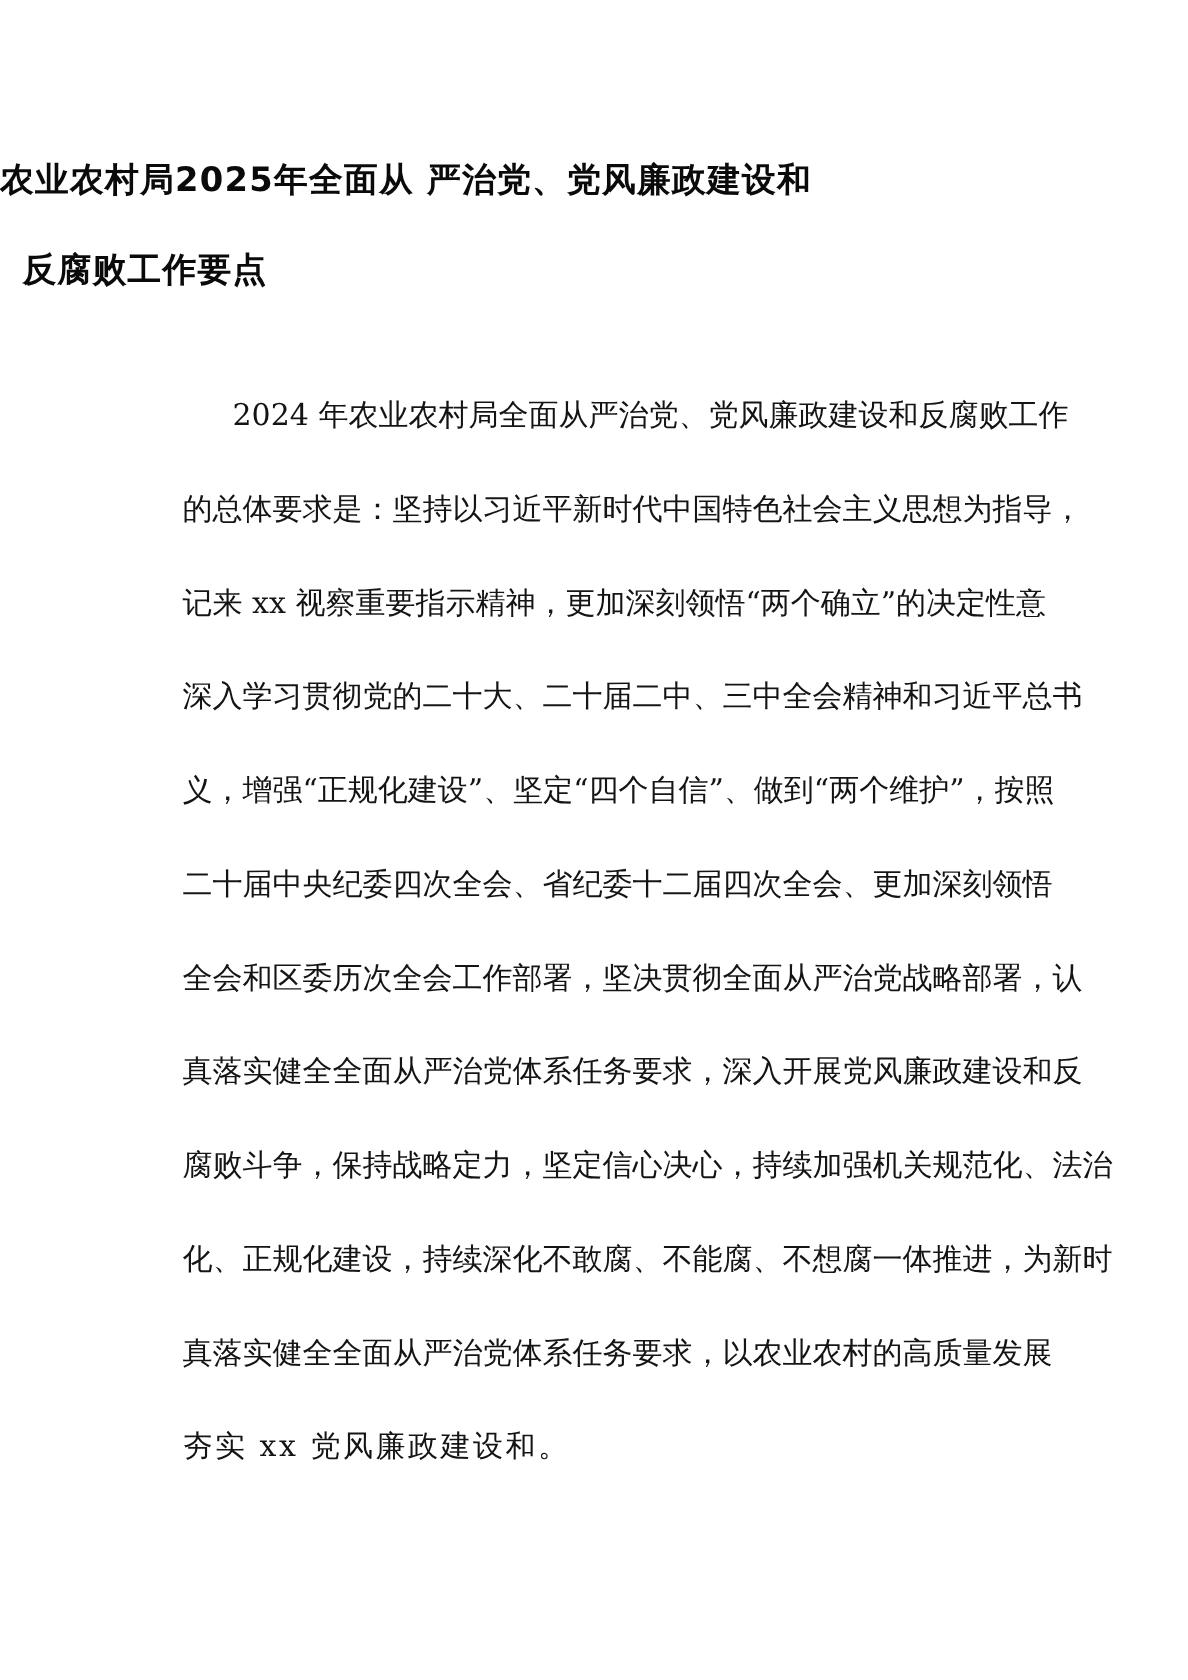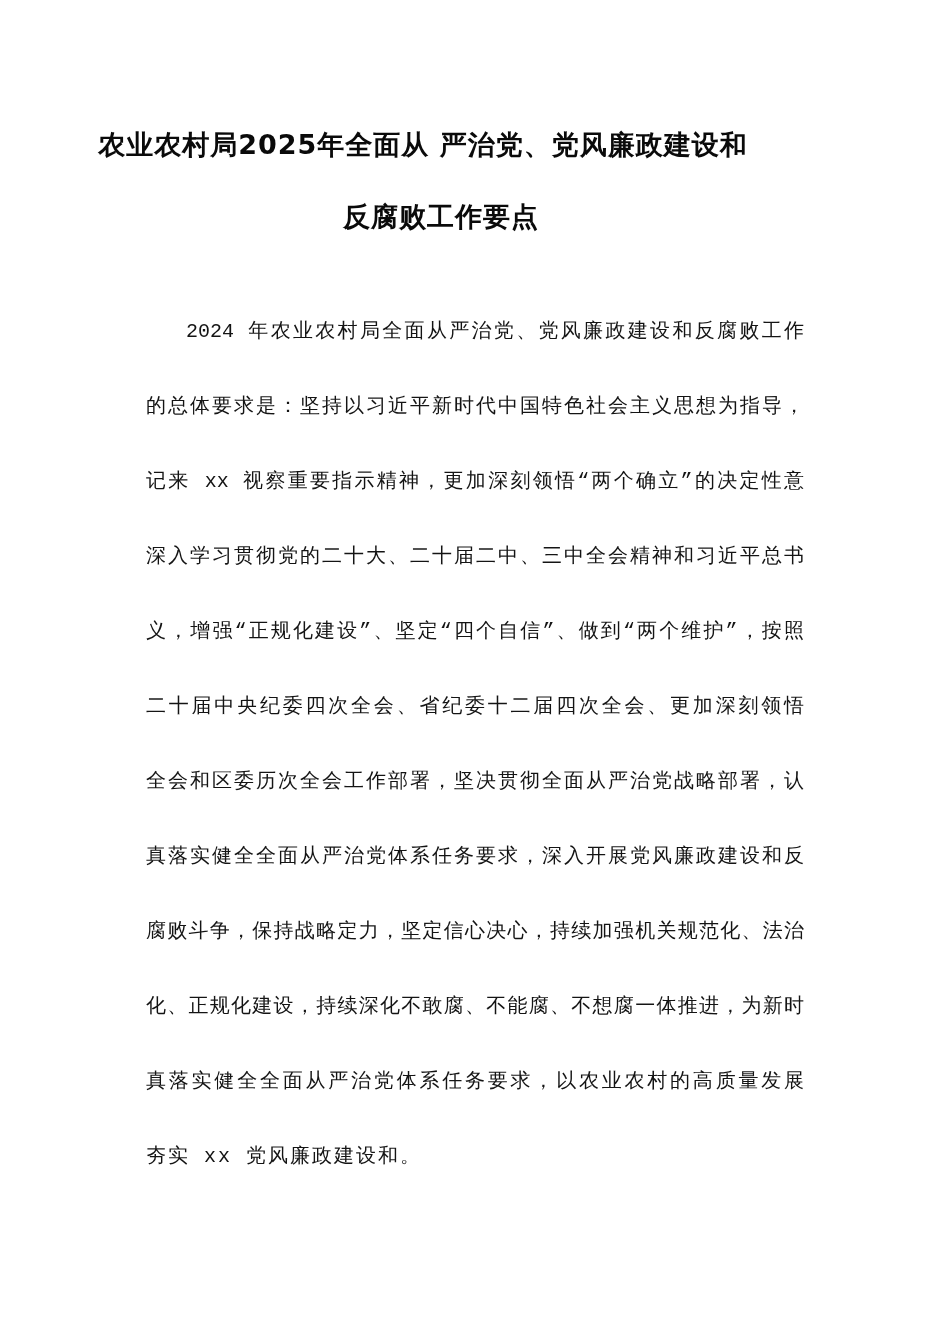--- a/index.html
+++ b/index.html
@@ -19,48 +19,46 @@
       position: absolute;
       left: 0; top: 0;
       width: 950px;
       height: 1344px;
       background: #ffffff;
     }
     .title {
       position: absolute;
       left: 0;
       width: 776px;
-      text-align: center;
+      text-align: left;
       font-family: "DejaVu Sans", "Liberation Sans", sans-serif;
       font-weight: bold;
       font-size: 27px;
       line-height: 36px;
       letter-spacing: 1px;
       white-space: nowrap;
       color: #0a0a0a;
-      margin-left: 35px;
     }
     .title-1 { top: 127px; }
     .title-2 { top: 199px; padding-left: 18px; }
     .body-text {
       position: absolute;
       left: 146px;
       top: 314px;
       width: 658px;
     }
     .line {
       display: block;
       height: 75px;
       line-height: 36px;
-      font-size: 20px;
+      font-size: 24px;
       white-space: nowrap;
       text-align: justify;
       text-align-last: justify;
       color: #141414;
-      font-family: Liberation Mono, monospace;
     }
     .line.indent { padding-left: 40px; }
     .line.last { text-align-last: left; letter-spacing: 2px; }
   </style>
 </head>
 <body>
 
 <div class="page">
   <div class="title title-1">农业农村局2025年全面从 严治党、党风廉政建设和</div>
   <div class="title title-2">反腐败工作要点</div>

